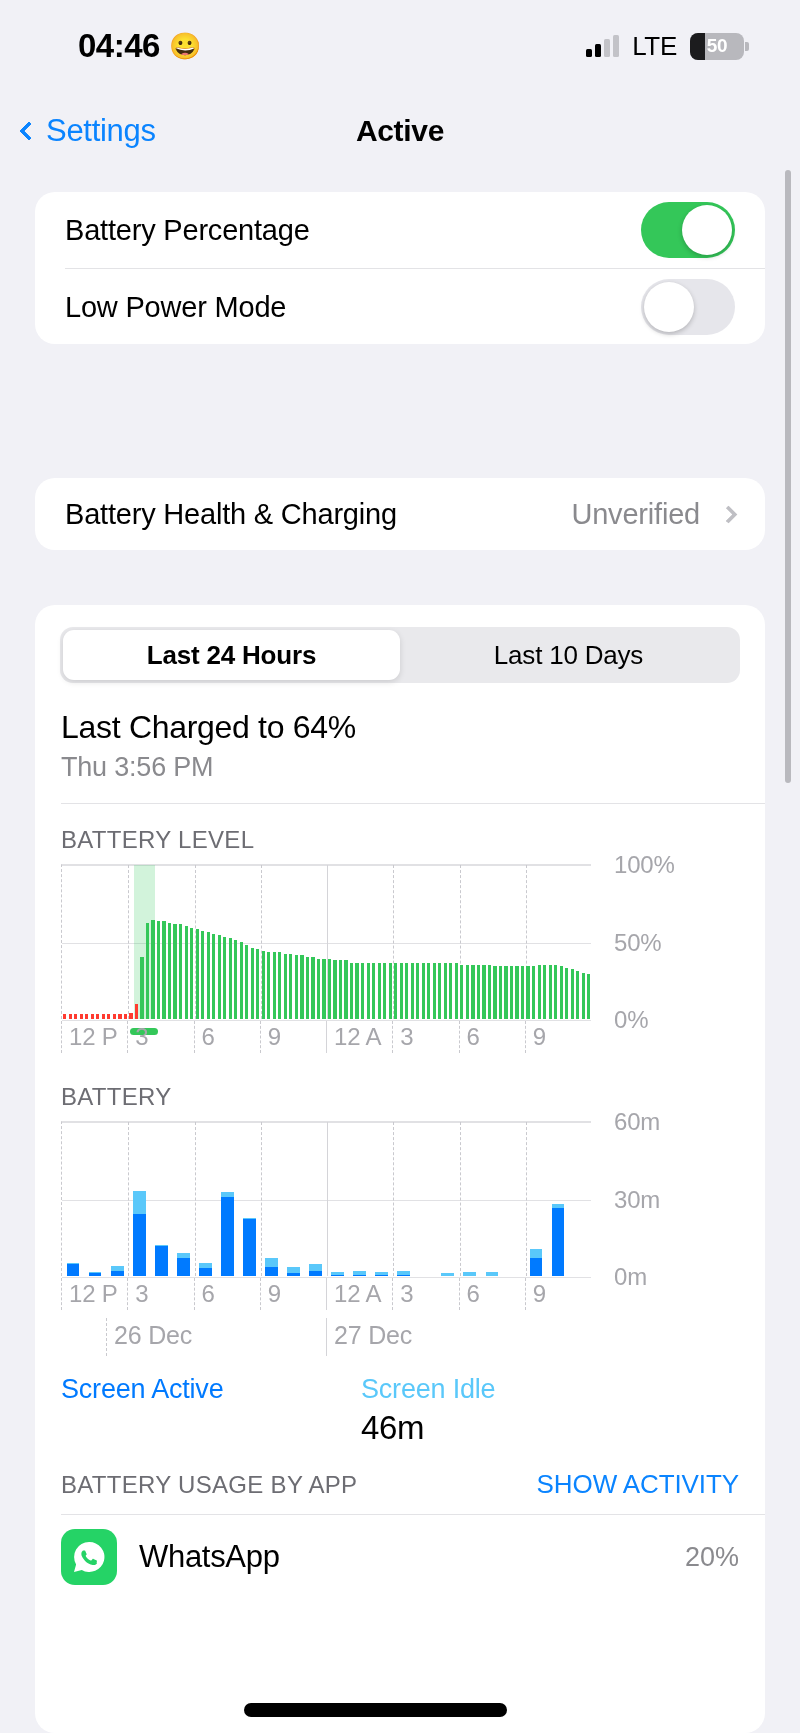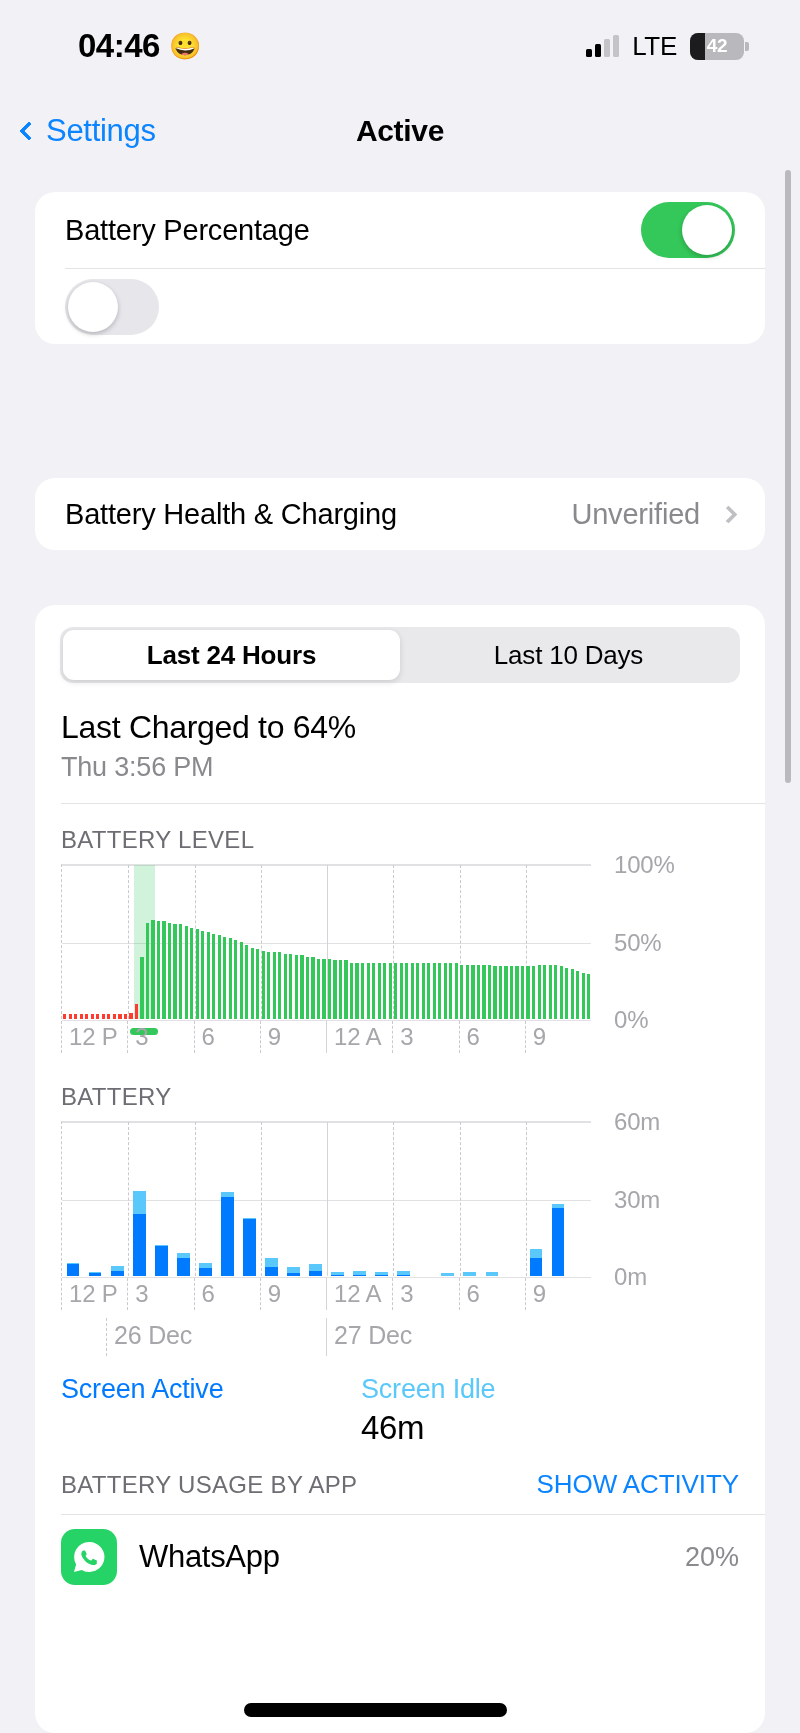--- a/index.html
+++ b/index.html
@@ -196,21 +196,21 @@
         <i class="on"></i>
           <i class="on"></i>
           <i></i>
           <i></i>
       </span>
       <span class="lte">LTE</span>
       <span class="batt-ind">
         <span class="batt-body">
             <span class="batt-fill"></span>
           </span>
-        <span class="batt-num">42</span>
+        <span class="batt-num">50</span>
         <span class="batt-tip"></span>
       </span>
     </div>
   </div>
 
   <div class="navbar">
     <div class="nav-back">
       <span class="chev-left"></span>
       <span class="nav-back-label">Settings</span>
     </div>
@@ -221,20 +221,21 @@
 
   <div class="card" style="top:192px;height:152px;">
     <div class="row">
       <span class="row-label">Battery Percentage</span>
       <span class="switch on">
           <span class="knob"></span>
         </span>
     </div>
     <div class="row-sep"></div>
     <div class="row">
+      <span class="row-label">Low Power Mode</span>
       <span class="switch off">
           <span class="knob"></span>
         </span>
     </div>
   </div>
 
 
   <div class="card" style="top:478px;height:72px;">
     <div class="row" style="height:72px;">
       <span class="row-label">Battery Health &amp; Charging</span>

